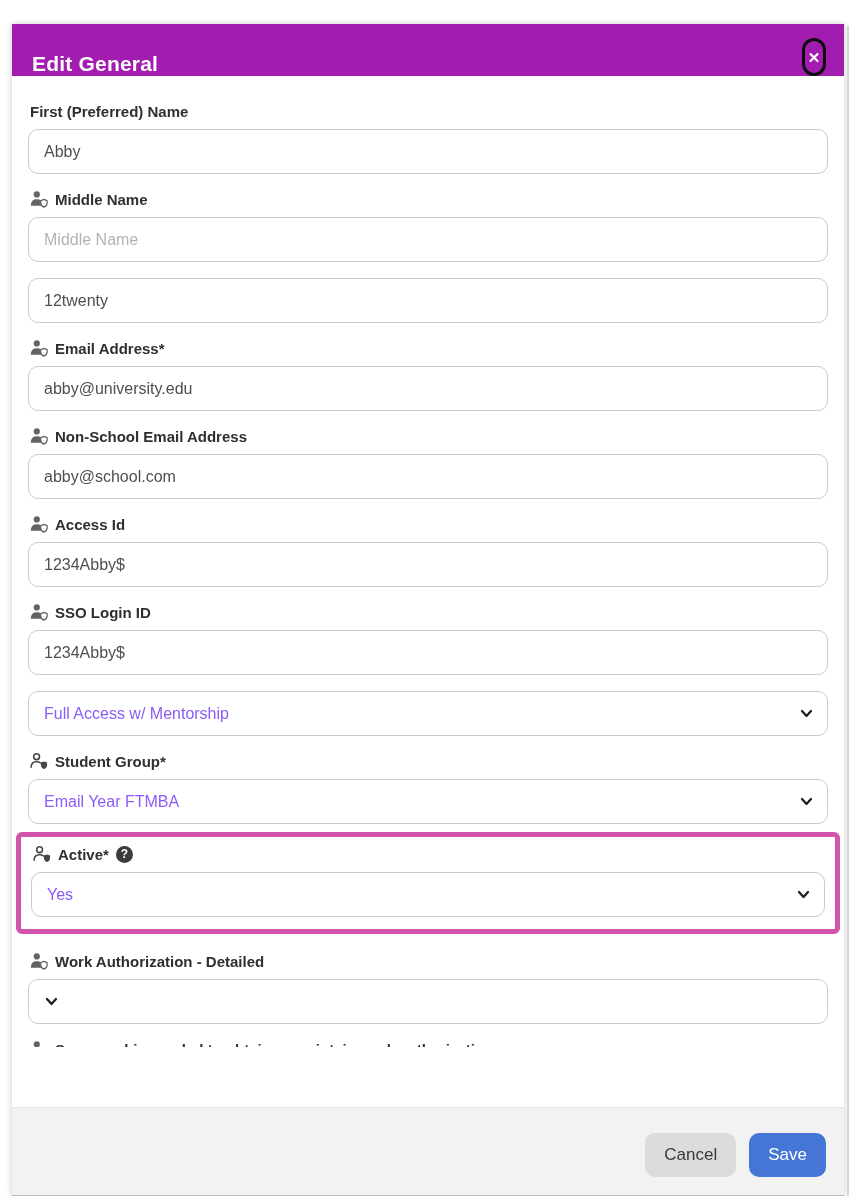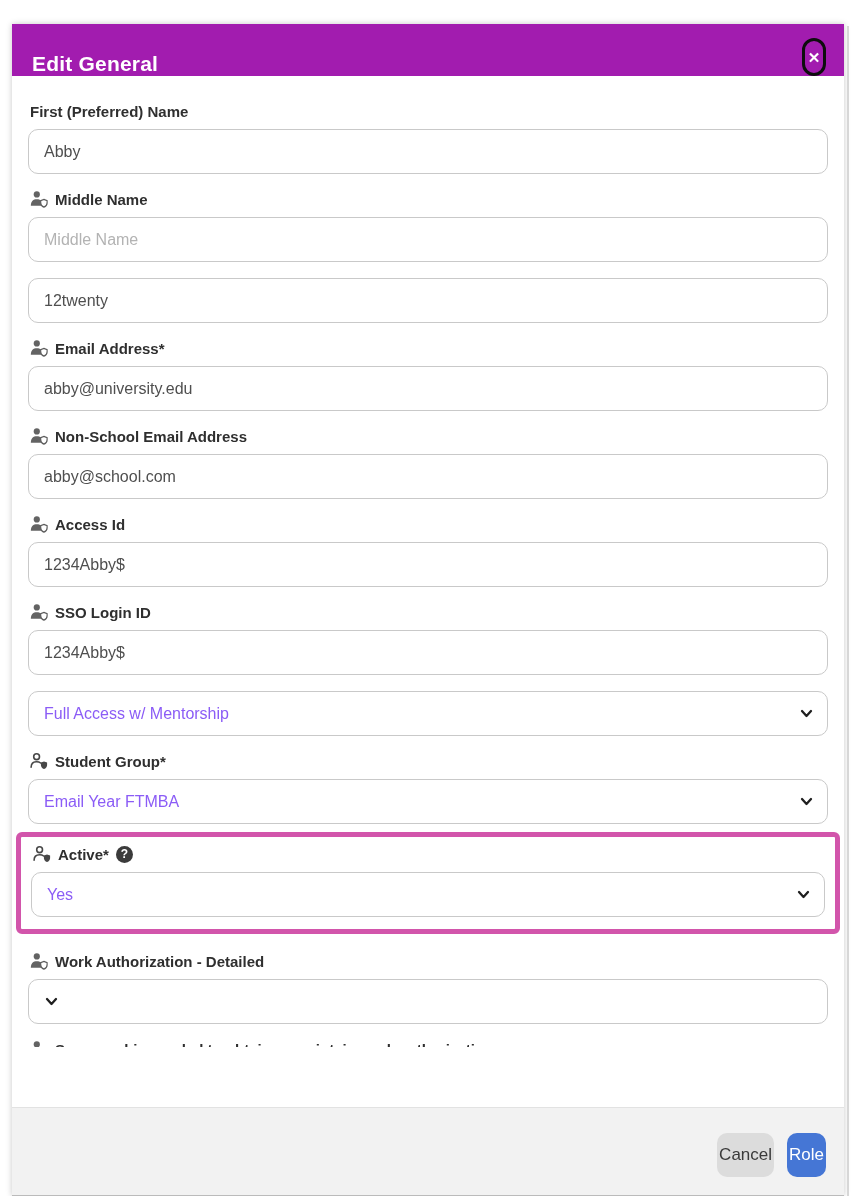--- a/index.html
+++ b/index.html
@@ -78,21 +78,21 @@
   .clipped-field { height: 7px; overflow: hidden; }
   .modal-footer {
     position: absolute; left: 0; right: 0; bottom: 0;
     height: 88px; background: #f2f2f2; border-top: 1px solid #e2e2e2;
     display: flex; justify-content: flex-end; align-items: flex-start;
     gap: 13px; padding: 25px 18px 0 0;
   }
   .btn {
     height: 44px; border: none; border-radius: 10px;
     font-size: 17px; font-family: "Liberation Sans", sans-serif;
-    cursor: pointer; padding: 0 2px;
+    cursor: pointer; padding: 0 19px;
   }
   .btn-cancel { background: #dcdcdc; color: #3a3a3a; }
   .btn-save  { background: #4576d5; color: #ffffff; }
 </style>
 </head>
 <body>
 
 <svg width="0" height="0" style="position:absolute">
   <defs>
     <g id="ico-user-filled">
@@ -245,18 +245,18 @@
             <use href="#ico-user-filled"></use>
           </svg>
         <span>Sponsorship needed to obtain or maintain work authorization</span>
       </div>
     </div>
 
   </div>
 
   <div class="modal-footer">
     <button class="btn btn-cancel">Cancel</button>
-    <button class="btn btn-save">Role</button>
+    <button class="btn btn-save">Save</button>
   </div>
 
 </div>
 
 <div class="viewport-edge-line"></div>
 
 </body></html>

